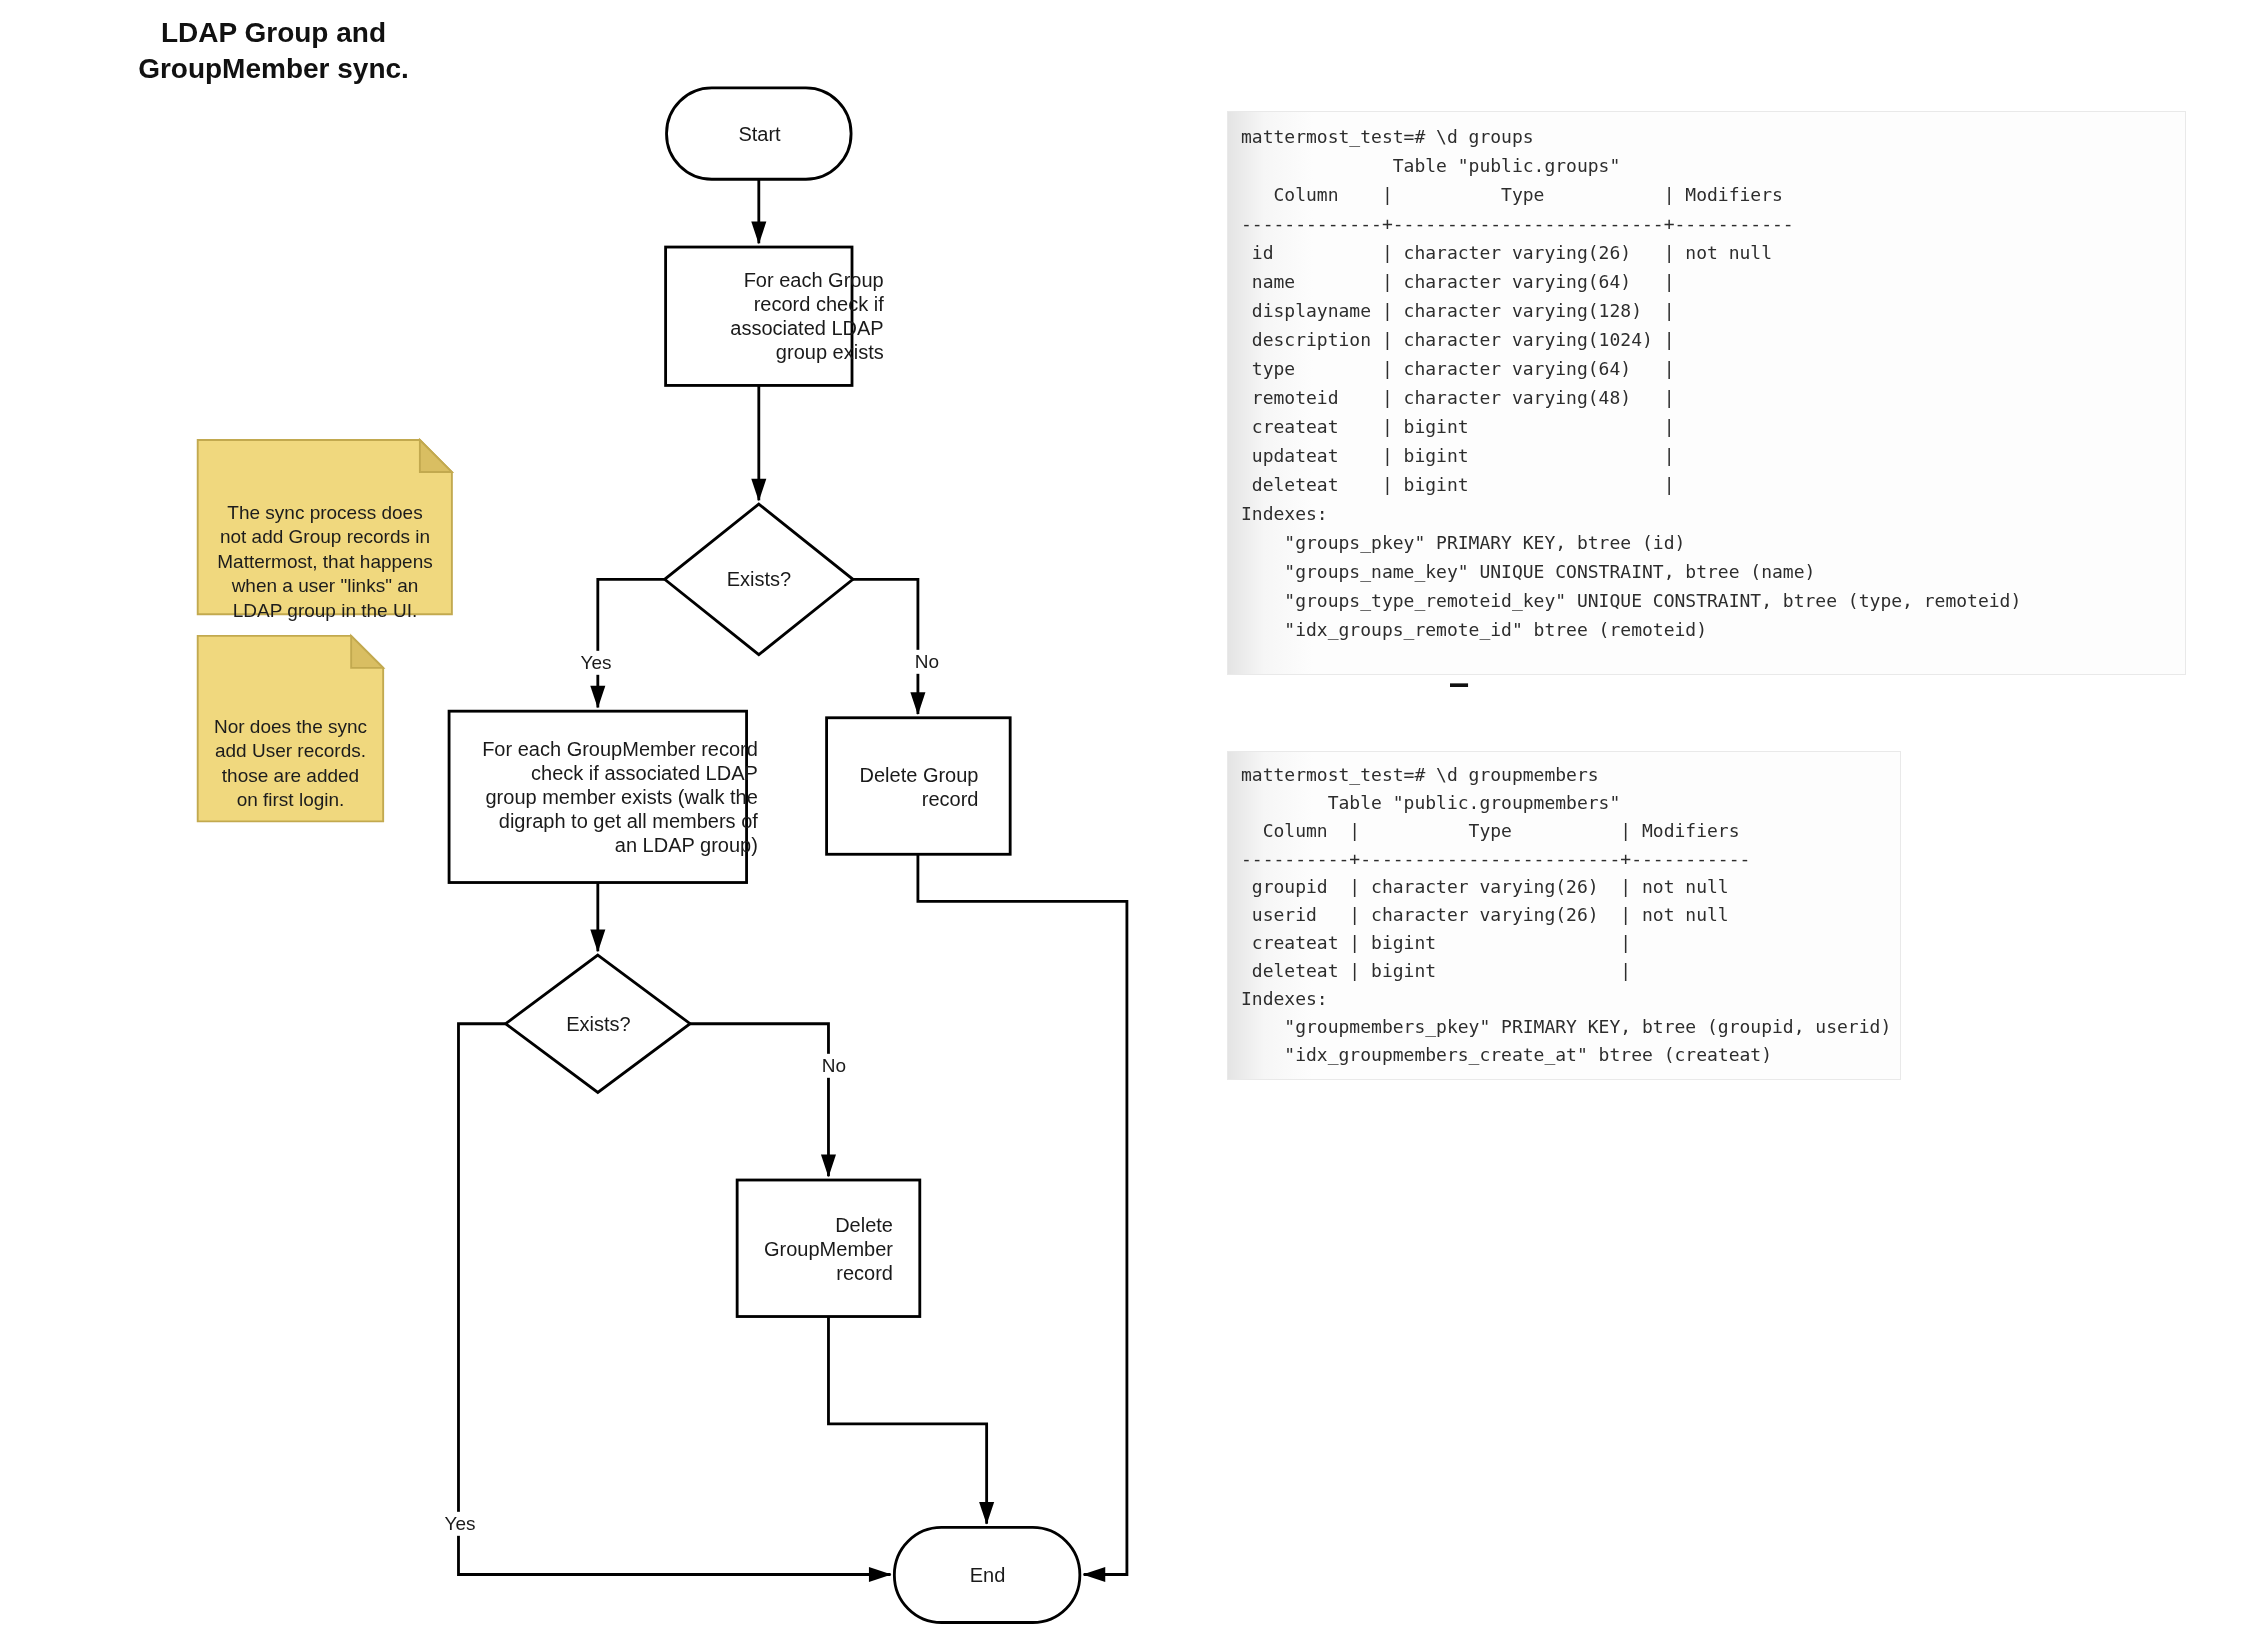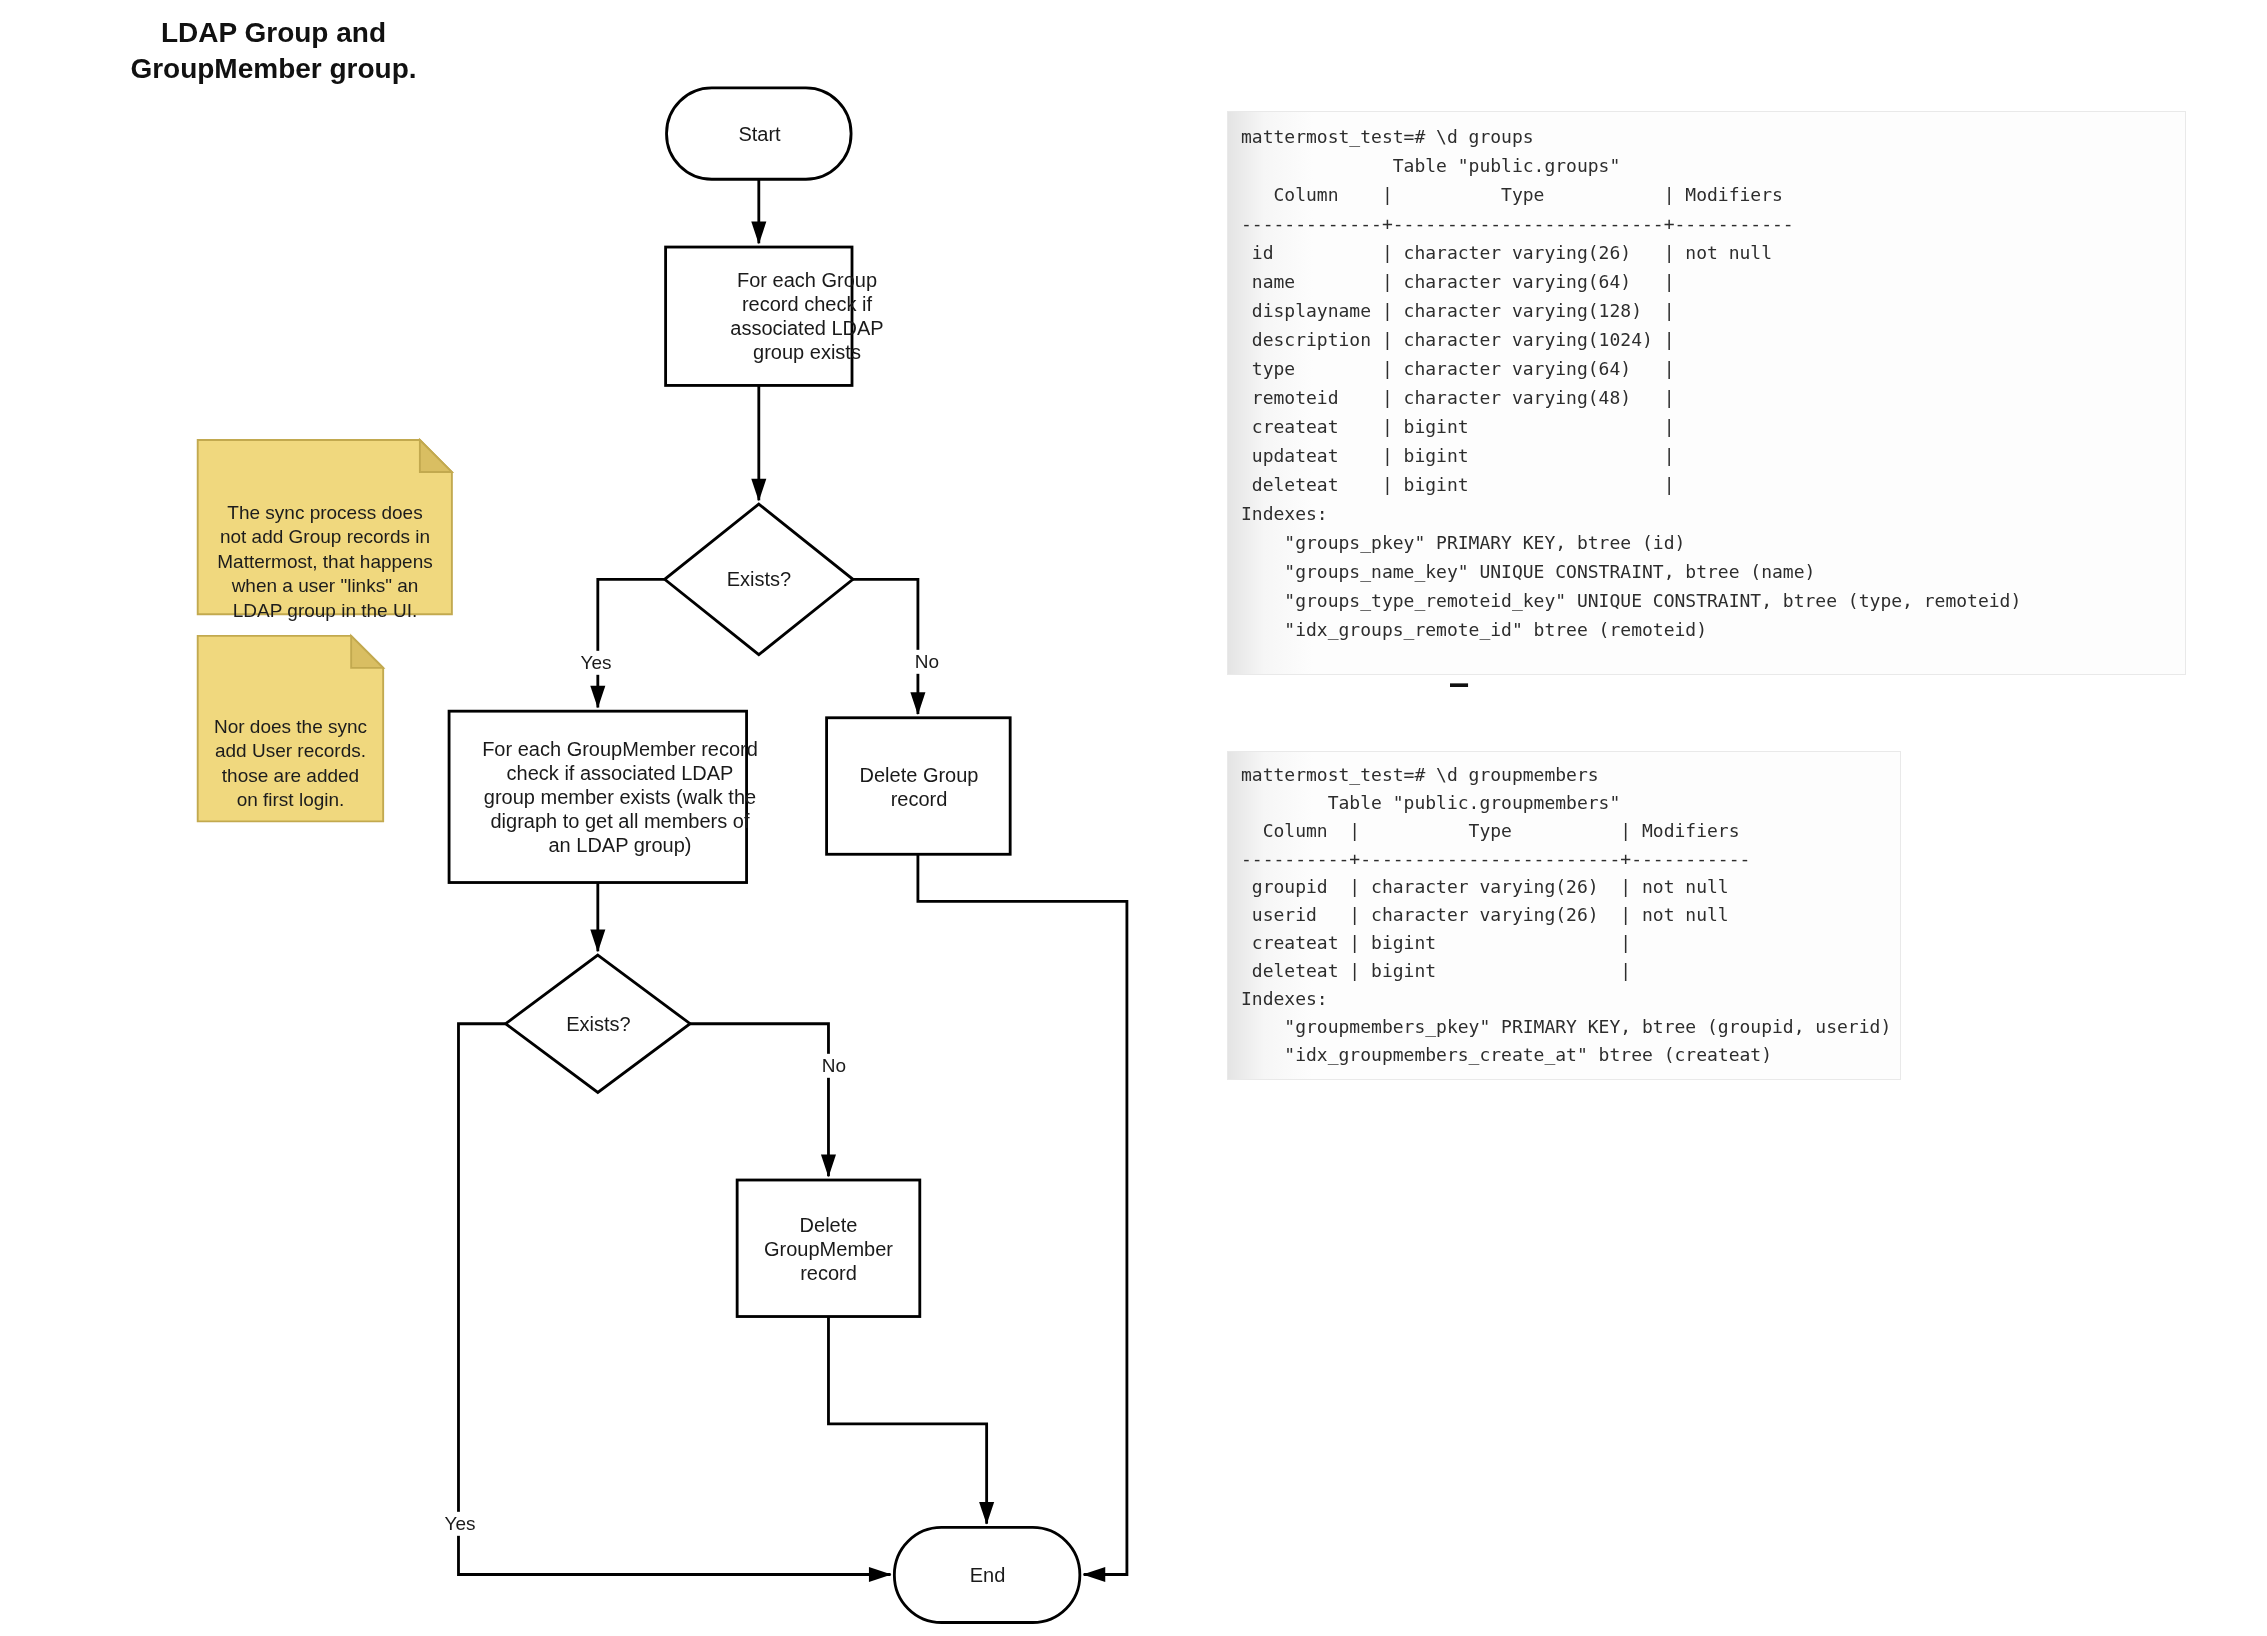--- a/index.html
+++ b/index.html
@@ -2,42 +2,42 @@
 <html style="font-size:15px"><head>
 <meta charset="utf-8">
 <style>
   html,body{margin:0;padding:0;background:#ffffff;}
   .canvas{position:relative;width:2267px;height:1637px;background:#ffffff;overflow:hidden;
           font-family:"Liberation Sans",sans-serif;color:#1a1a1a;}
   .flow{position:absolute;left:0;top:0;width:2267px;height:1637px;}
   .title{position:absolute;left:85px;top:15px;width:377px;text-align:center;
          font-size:28px;font-weight:bold;line-height:36px;white-space:pre-line;color:#111;}
   .node-label{position:absolute;display:flex;align-items:center;justify-content:center;
-              text-align:center;font-size:20px;line-height:24px;white-space:pre-line;}
+              text-align:right;font-size:20px;line-height:24px;white-space:pre-line;}
   .edge-label{position:absolute;transform:translate(-50%,-50%);background:#ffffff;
               padding:0.9px 3.8px;font-size:19px;line-height:22.6px;margin-top:32px;}
   .note-label{position:absolute;display:flex;align-items:center;justify-content:center;
               text-align:center;font-size:19px;line-height:24.5px;white-space:pre-line;color:#1c1c1c;margin-top:35px;}
   .term{position:absolute;margin:0;font-family:"DejaVu Sans Mono",monospace;
         color:#2d2d2d;border:0.9px solid #e9e9e9;
         background:linear-gradient(to right,#e4e4e4,#f6f6f6 36px,#fdfdfd 85px);}
   .term1{left:1227px;top:111px;width:944px;height:552px;font-size:18px;line-height:29px;
          padding:10.4px 0 0 13px;}
   .term2{left:1227px;top:751px;width:659px;height:318px;font-size:18px;line-height:28px;
          padding:8.5px 0 0 13px;}
   .dash{position:absolute;left:1450px;top:669px;font-family:"DejaVu Sans Mono",monospace;
         font-size:30px;font-weight:bold;color:#111;line-height:30px;}
 </style>
 </head>
 <body>
 
 <div class="canvas">
 
   <div class="title">LDAP Group and
-GroupMember group.</div>
+GroupMember sync.</div>
 
   <svg class="flow" viewBox="0 0 2408 1738" xmlns="http://www.w3.org/2000/svg">
     <defs>
       <marker id="arr" markerUnits="userSpaceOnUse" markerWidth="28" markerHeight="20" refX="24" refY="9" orient="auto">
         <path d="M1,1 L25,9 L1,17 Z" fill="#000"></path>
       </marker>
     </defs>
 
     <g stroke="#000" stroke-width="3" fill="none">
       <path d="M806,190 V258" marker-end="url(#arr)"></path>

